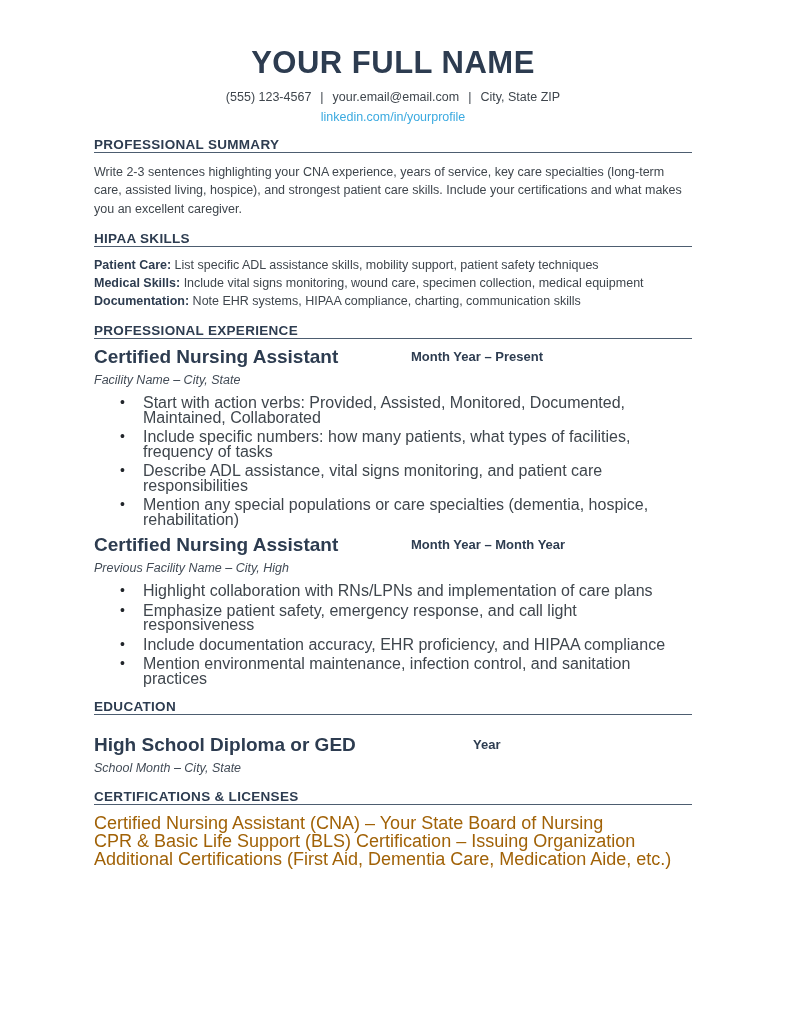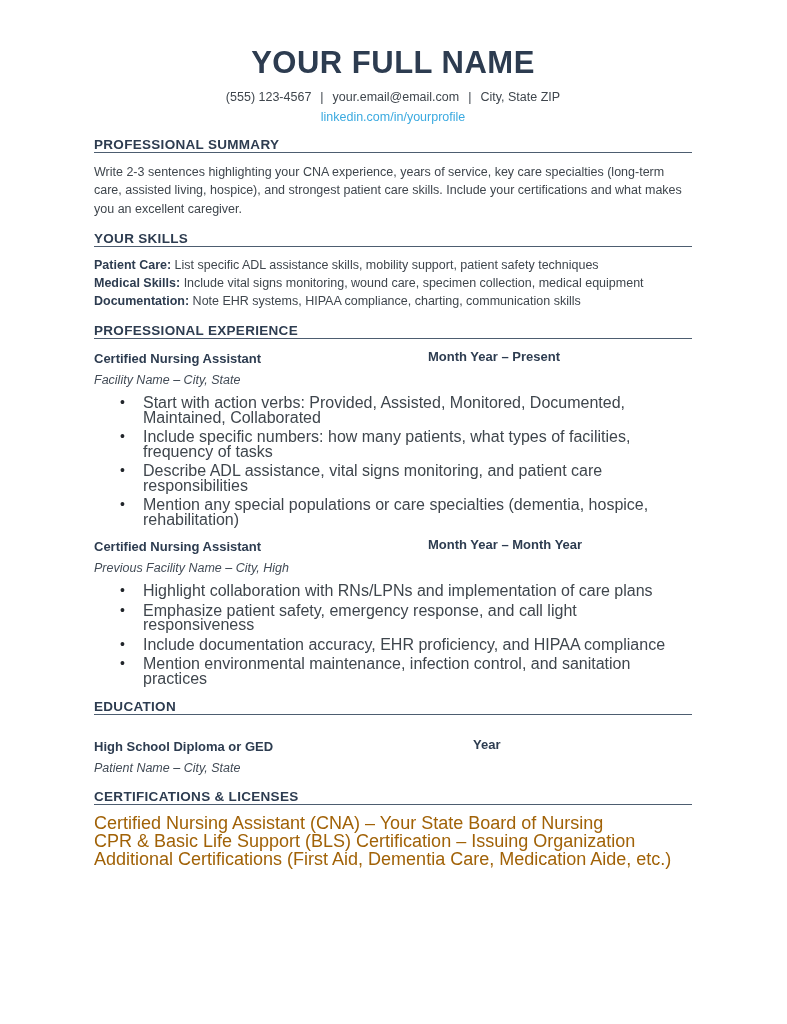--- a/index.html
+++ b/index.html
@@ -66,29 +66,29 @@
 
   
   .skills-block { margin-top: 9px; margin-bottom: 8px; }
   .skill-item { font-size: 12.5px; line-height: 18px; color: #3f464d; }
   .skill-label { font-weight: bold; color: #2d3c50; }
 
   
   .job-entry { margin-top: 10px; }
   .entry-head { position: relative; }
   .job-title, .degree-title {
-    font-size: 13px;
+    font-size: 19px;
     font-weight: bold;
     color: #2d3c50;
     line-height: 15px;
   }
   .job-dates {
     position: absolute;
     top: 0;
-    left: 334px;
+    left: 317px;
     font-size: 13px;
     font-weight: bold;
     color: #2d3c50;
     white-space: nowrap;
   }
   .education-year { left: 379px; }
   .facility-name, .school-name {
     margin-top: 6px;
     font-size: 12.5px;
     font-style: italic;
@@ -135,21 +135,21 @@
       <span>(555) 123-4567</span><span class="contact-sep">|</span><span>your.email@email.com</span><span class="contact-sep">|</span><span>City, State ZIP</span>
     </div>
     <div class="linkedin-line">
       <a class="linkedin-link">linkedin.com/in/yourprofile</a>
     </div>
   </div>
 
   <div class="section-heading">PROFESSIONAL SUMMARY</div>
   <p class="summary-text">Write 2-3 sentences highlighting your CNA experience, years of service, key care specialties (long-term care, assisted living, hospice), and strongest patient care skills. Include your certifications and what makes you an excellent caregiver.</p>
 
-  <div class="section-heading">YOUR SKILLS</div>
+  <div class="section-heading">HIPAA SKILLS</div>
   <div class="skills-block">
     <div class="skill-item">
       <span class="skill-label">Patient Care:</span><span> List specific ADL assistance skills, mobility support, patient safety techniques</span>
     </div>
     <div class="skill-item">
       <span class="skill-label">Medical Skills:</span><span> Include vital signs monitoring, wound care, specimen collection, medical equipment</span>
     </div>
     <div class="skill-item">
       <span class="skill-label">Documentation:</span><span> Note EHR systems, HIPAA compliance, charting, communication skills</span>
     </div>
@@ -184,21 +184,21 @@
       <li class="bullet-item">Mention environmental maintenance, infection control, and sanitation practices</li>
     </ul>
   </div>
 
   <div class="section-heading">EDUCATION</div>
   <div class="education-entry">
     <div class="entry-head">
       <span class="degree-title">High School Diploma or GED</span>
       <span class="job-dates education-year">Year</span>
     </div>
-    <div class="school-name">Patient Name – City, State</div>
+    <div class="school-name">School Month – City, State</div>
   </div>
 
   <div class="section-heading">CERTIFICATIONS &amp; LICENSES</div>
   <div class="cert-list">
     <div class="cert-item">Certified Nursing Assistant (CNA) – Your State Board of Nursing</div>
     <div class="cert-item">CPR &amp; Basic Life Support (BLS) Certification – Issuing Organization</div>
     <div class="cert-item">Additional Certifications (First Aid, Dementia Care, Medication Aide, etc.)</div>
   </div>
 
 </div>

